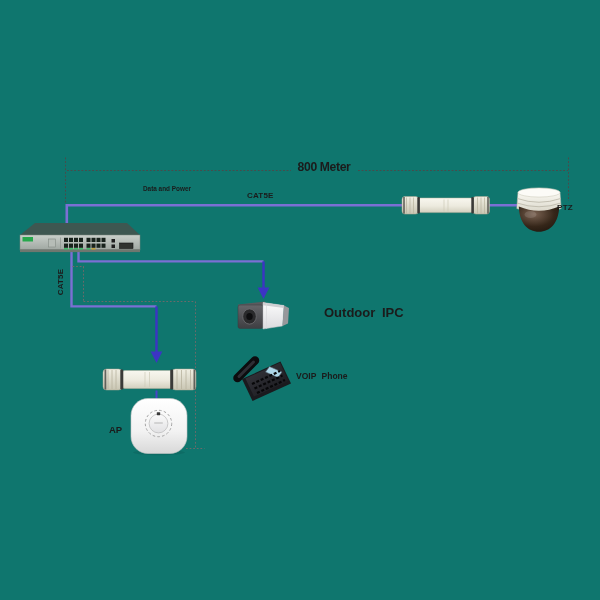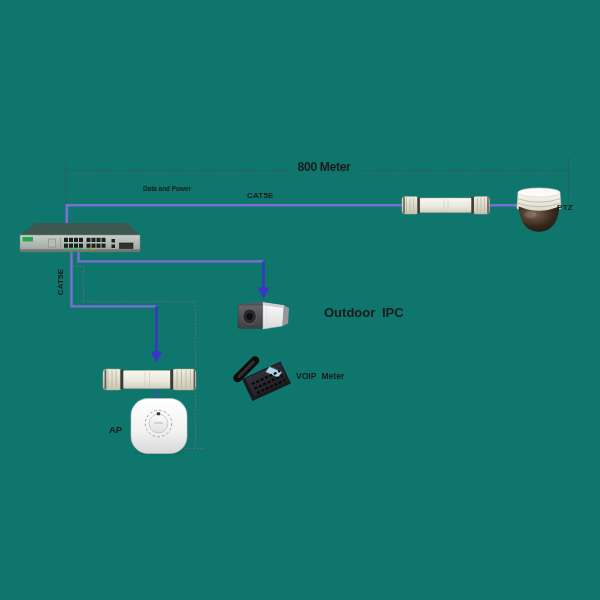--- a/index.html
+++ b/index.html
@@ -212,16 +212,16 @@
       <rect x="154" y="422.3" width="9" height="1.4" rx="0.7" fill="#c9c9c9"></rect>
     </g>
   </svg>
 
   <div class="lbl" id="lbl-distance">800 Meter</div>
   <div class="lbl" id="lbl-datapower">Data and Power</div>
   <div class="lbl" id="lbl-cat5e-top">CAT5E</div>
   <div class="lbl" id="lbl-cat5e-left">CAT5E</div>
   <div class="lbl" id="lbl-ptz">PTZ</div>
   <div class="lbl" id="lbl-ipc">Outdoor IPC</div>
-  <div class="lbl" id="lbl-voip">VOIP Meter</div>
+  <div class="lbl" id="lbl-voip">VOIP Phone</div>
   <div class="lbl" id="lbl-ap">AP</div>
 
 </div>
 
 </body></html>

